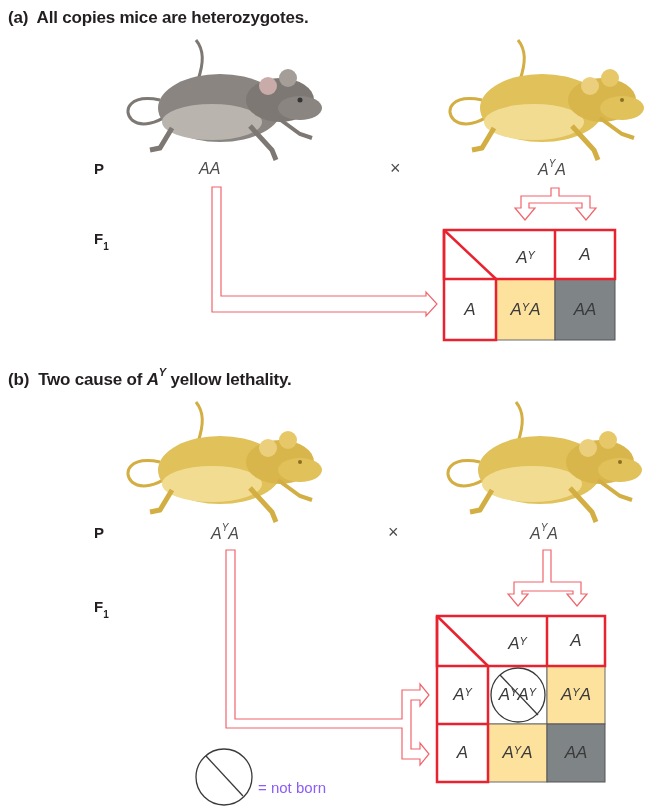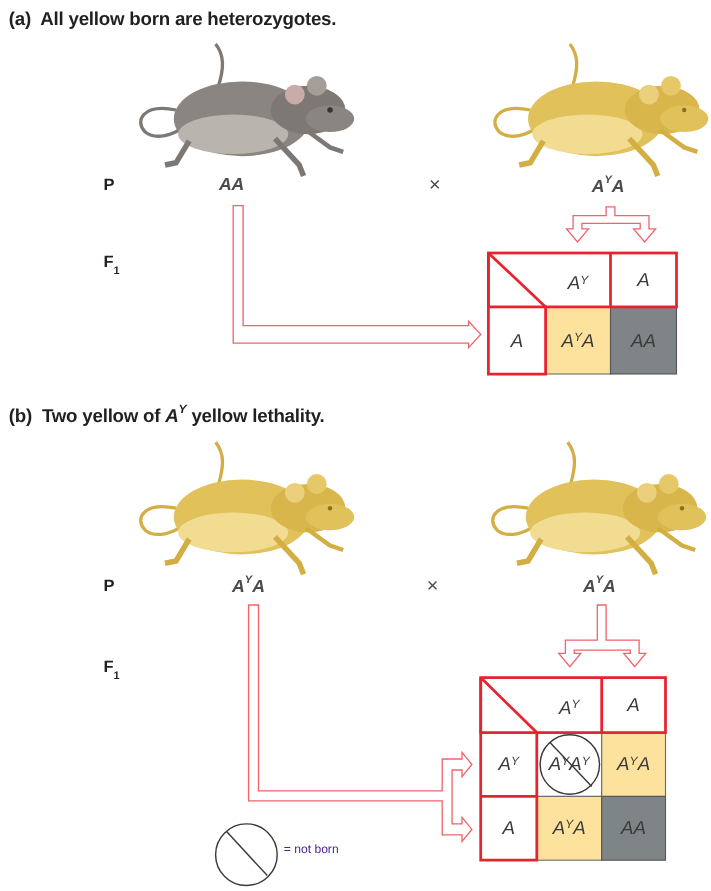--- a/index.html
+++ b/index.html
@@ -3,35 +3,35 @@
 <meta charset="utf-8">
 <style>
   html, body { margin:0; padding:0; background:#ffffff; }
   body { width:646px; height:810px; position:relative; overflow:hidden;
          font-family:"Liberation Sans", "DejaVu Sans", sans-serif; color:#231f20; }
   .abs { position:absolute; }
   .title { font-weight:bold; font-size:17px; letter-spacing:-0.2px; }
   .title sup { font-size:11px; position:relative; top:-2px; font-style:italic; }
   .gen-label { font-weight:bold; font-size:15px; }
   .gen-label sub { font-size:10px; position:relative; top:2px; }
-  .genotype { font-style:italic; font-size:16px; color:#4b4b4b; white-space:nowrap;font-weight:bold; }
+  .genotype { font-style:italic; font-size:16px; color:#4b4b4b; white-space:nowrap; }
   .genotype sup { font-size:10px; position:relative; top:-2px; }
   .cross { font-size:18px; color:#4b4b4b; }
   .cell { position:absolute; display:flex; align-items:center; justify-content:center;
           font-style:italic; font-size:17px; color:#3a3a3a; box-sizing:border-box; white-space:nowrap; }
   .cell sup { font-size:11px; position:relative; top:-3px; }
-  .legend-text { font-size:11px; color:#4c1d95; }
+  .legend-text { font-size:15px; color:#8b5cf6;margin-top:13px; }
   svg { position:absolute; left:0; top:0; overflow:visible; }
 </style>
 </head>
 <body>
 
 <div class="abs title" style="left:8px; top:8px;">
   <span>(a)</span>&nbsp;
-  <span>All yellow born are heterozygotes.</span>
+  <span>All copies mice are heterozygotes.</span>
 </div>
 
 <svg width="646" height="810">
 
   <g>
     <path d="M196,40 C204,50 204,62 198,80" stroke="#7d7873" stroke-width="3" fill="none"></path>
     <path d="M160,100 C130,94 122,110 132,120 C142,128 158,122 166,116" stroke="#7d7873" stroke-width="3" fill="none"></path>
     <ellipse cx="220" cy="108" rx="62" ry="34" fill="#8a8580"></ellipse>
     <ellipse cx="212" cy="122" rx="50" ry="18" fill="#b9b4ae"></ellipse>
     <ellipse cx="280" cy="100" rx="34" ry="22" fill="#7d7873"></ellipse>
@@ -98,21 +98,21 @@
     <sup>Y</sup>
     <span>A</span>
 </div>
 <div class="cell" style="left:555px; top:279px; width:60px; height:61px;">
   <span>A</span>
     <span>A</span>
 </div>
 
 <div class="abs title" style="left:8px; top:368px;">
   <span>(b)</span>&nbsp;
-  <span>Two yellow of </span><i><span>A</span></i><sup>Y</sup><span> yellow lethality.</span>
+  <span>Two cause of </span><i><span>A</span></i><sup>Y</sup><span> yellow lethality.</span>
 </div>
 
 <svg width="646" height="810">
 
   <g transform="translate(0,362)">
     <path d="M196,40 C204,50 204,62 198,80" stroke="#d3ae42" stroke-width="3" fill="none"></path>
     <path d="M160,100 C130,94 122,110 132,120 C142,128 158,122 166,116" stroke="#d3ae42" stroke-width="3" fill="none"></path>
     <ellipse cx="220" cy="108" rx="62" ry="34" fill="#e0c15a"></ellipse>
     <ellipse cx="212" cy="122" rx="50" ry="18" fill="#f1dc92"></ellipse>
     <ellipse cx="280" cy="100" rx="34" ry="22" fill="#d8b64c"></ellipse>

